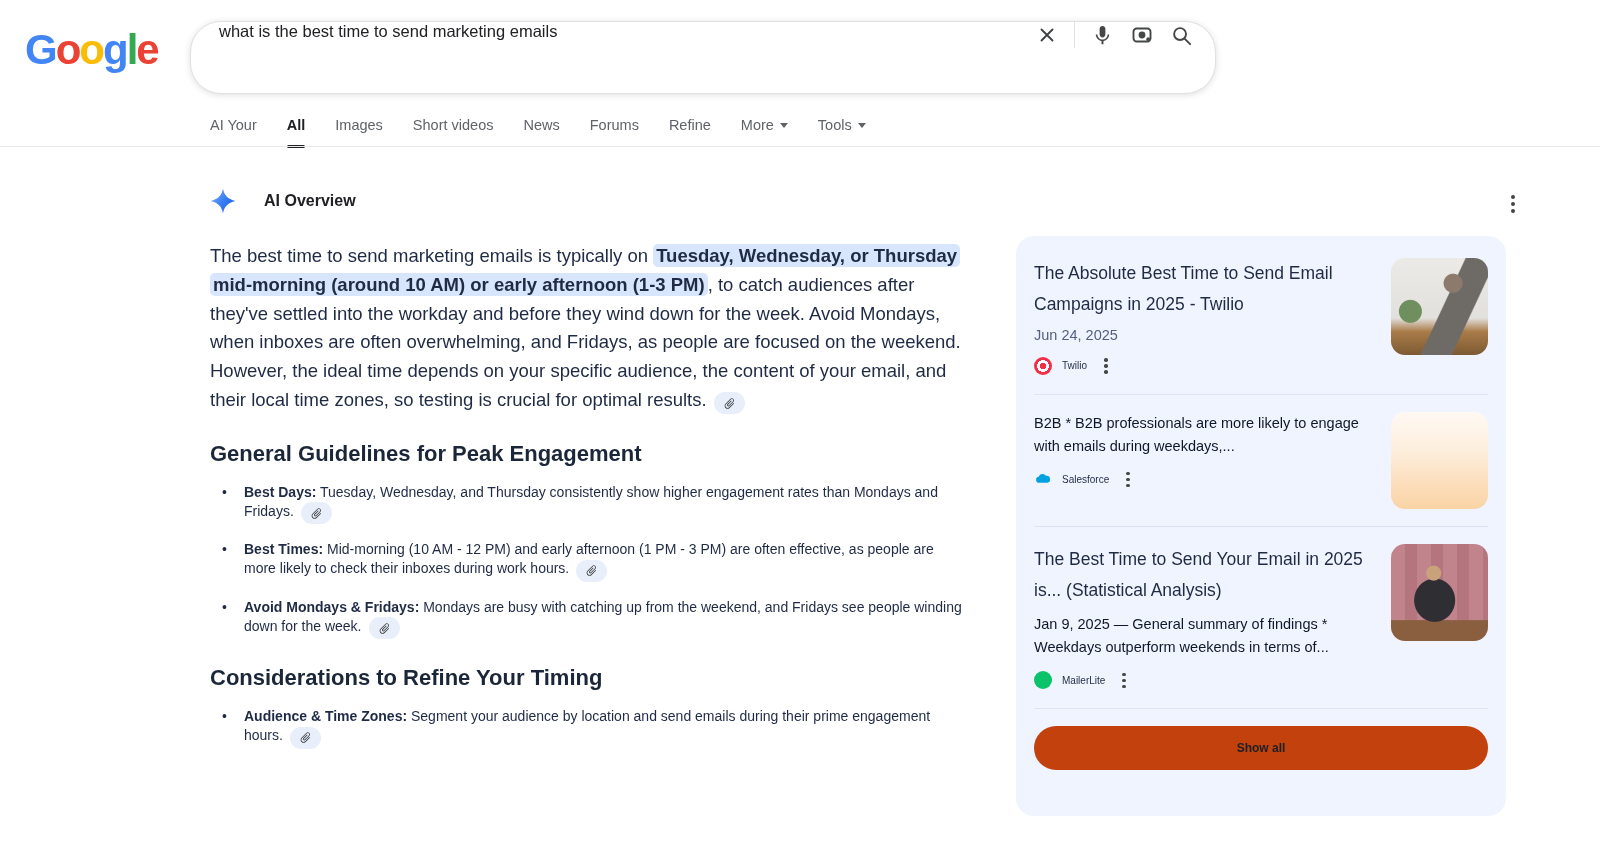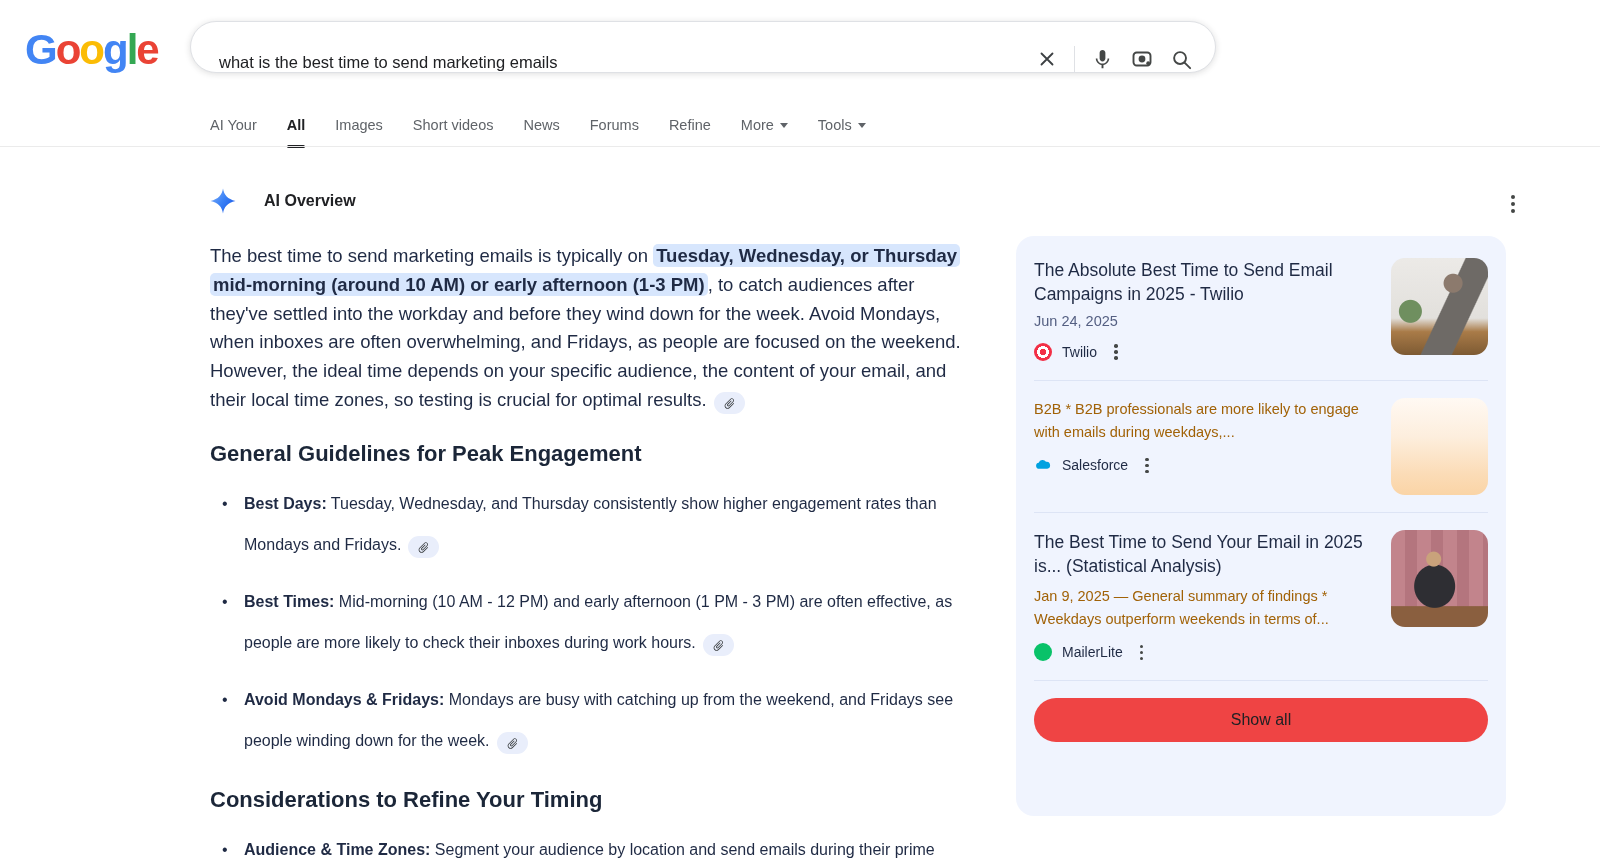--- a/index.html
+++ b/index.html
@@ -5,24 +5,24 @@
   * { margin:0; padding:0; box-sizing:border-box; }
   html,body { width:1600px; height:858px; background:#fff; overflow:hidden;
               font-family:"Liberation Sans", sans-serif; }
   .page { position:relative; width:1600px; height:858px; }
 
   
   .logo { position:absolute; left:25px; top:26px; font-size:42px; font-weight:bold;
           letter-spacing:-2px; cursor:pointer; user-select:none; }
   .c-blue{color:#4285F4}.c-red{color:#EA4335}.c-yellow{color:#FBBC05}.c-green{color:#34A853}
 
-  .searchbox { position:absolute; left:190px; top:21px; width:1026px; height:52px;
+  .searchbox { position:absolute; left:190px; top:21px; width:1026px; height:73px;
                border:1px solid #dfe1e5; border-radius:31px; background:#fff;
                box-shadow:0 1px 6px rgba(32,33,36,.15);
-               display:flex; align-items:flex-end; padding:0 22px 0 28px; }
+               display:flex; align-items:flex-start; padding:0 22px 0 28px; }
   .query { flex:1; font-size:16.5px; color:#202124; white-space:nowrap; overflow:hidden; }
   .sb-icons { display:flex; align-items:center; gap:16px; }
   .sb-icons svg { display:block; cursor:pointer; }
   .vdiv { width:1px; height:26px; background:#dfe1e5; }
 
   
   .tabs { position:absolute; left:210px; top:108px; display:flex; align-items:center;
           gap:30px; font-size:14.5px; color:#5f6368; height:34px; }
   .tab { display:flex; align-items:center; cursor:pointer; position:relative; height:34px; }
   .tab.active { color:#202124; font-weight:bold; }
@@ -39,59 +39,59 @@
   .ai-text { font-size:18.5px; line-height:28.8px; margin-bottom:22px; }
   .hl { background:#d7e6fd; font-weight:bold; border-radius:5px; padding:1px 3px;
         -webkit-box-decoration-break:clone; box-decoration-break:clone; }
   .chip { display:inline-flex; align-items:center; justify-content:center;
           width:31px; height:22px; background:#e9eefb; border-radius:11px;
           vertical-align:-4px; margin-left:7px; cursor:pointer; }
   .chip svg { transform:rotate(45deg); }
   h3.section { font-size:22px; font-weight:bold; color:#1b2638; margin:26px 0 16px; }
   ul.guide { list-style:none; }
   ul.guide li { position:relative; padding-left:34px; margin-bottom:16px;
-                font-size:16px; line-height:41px; }
+                font-size:14px; line-height:19px; }
   ul.guide li::before { content:"\2022"; position:absolute; left:12px; top:0; color:#1f2a44; }
   .lead { font-weight:bold; }
 
   
   .dots3 { display:inline-flex; flex-direction:column; gap:3px; cursor:pointer; padding:3px; }
   .dots3 i { width:4px; height:4px; border-radius:50%; background:#444746; display:block; }
   .overflow-menu { position:absolute; left:1508px; top:192px; }
 
   .panel { position:absolute; left:1016px; top:236px; width:490px; height:580px;
            background:#f0f4fe; border-radius:18px; padding:22px 18px 16px;
            overflow:hidden; }
   .card { display:flex; justify-content:space-between; gap:14px; cursor:pointer; }
   .card-text { width:352px; }
-  .card-title { font-size:17.5px; line-height:24px; color:#1f2a44; margin-bottom:7px; }
+  .card-title { font-size:17.5px; line-height:31px; color:#1f2a44; margin-bottom:7px; }
   .card-date { font-size:14.5px; color:#545f82; margin-bottom:12px; }
-  .card-snippet { font-size:14.5px; line-height:23px; color:#a16207; margin-bottom:11px; max-width:340px; }
+  .card-snippet { font-size:14.5px; line-height:23px; color:#0f172a; margin-bottom:11px; max-width:340px; }
   .source-row { display:flex; align-items:center; gap:10px; }
-  .source-name { font-size:14px; color:#1f2a44; }
+  .source-name { font-size:10px; color:#1f2a44; }
   .card-menu.dots3 { gap:2.5px; margin-left:4px; }
   .card-menu.dots3 i { width:3.5px; height:3.5px; }
   .favicon { width:18px; height:18px; border-radius:50%; flex-shrink:0; }
   .fav-twilio { background:radial-gradient(circle at 50% 50%, #F22F46 0 3px, #fff 3px 6px, #F22F46 6px); }
   .fav-mailerlite { background:#09C269; }
   .thumb { width:97px; height:97px; border-radius:14px; flex-shrink:0; }
   .thumb1 { background-image:
       radial-gradient(circle at 20% 55%, #6f8f5f 0 11px, transparent 12px),
       radial-gradient(circle at 64% 26%, #8c7a6d 0 9px, transparent 10px),
       linear-gradient(115deg, transparent 52%, #6e6a66 53%, #6e6a66 74%, transparent 75%),
       linear-gradient(180deg, #eceae7 0%, #e2e0dc 62%, #a97b48 76%, #7d5a33 100%); }
   .thumb2 { background:linear-gradient(180deg,#fff9f3 0%,#fdeedd 40%,#fbdcb7 78%,#fad4a6 100%); }
   .thumb3 { background-image:
       radial-gradient(circle at 44% 30%, #c9a27b 0 7px, transparent 8px),
       radial-gradient(ellipse at 45% 58%, #2e2e33 0 20px, transparent 21px),
       linear-gradient(180deg, transparent 78%, #8a5f3f 79%),
       repeating-linear-gradient(90deg, #c2848c 0 14px, #b4757e 14px 26px); }
   .card-divider { height:1px; background:#dde4f5; margin:17px 0; }
-  .show-all { height:44px; border-radius:22px; background:#ef4444; display:flex;
-              align-items:center; justify-content:center; font-size:16px; font-weight:normal;
+  .show-all { height:44px; border-radius:22px; background:#c2410c; display:flex;
+              align-items:center; justify-content:center; font-size:12px; font-weight:bold;
               color:#202124; margin-top:15px; cursor:pointer; }
 </style>
 </head>
 <body>
 
 <div class="page">
 
   <div class="logo">
     <span class="c-blue">G</span><span class="c-red">o</span><span class="c-yellow">o</span><span class="c-blue">g</span><span class="c-green">l</span><span class="c-red">e</span>
   </div>

